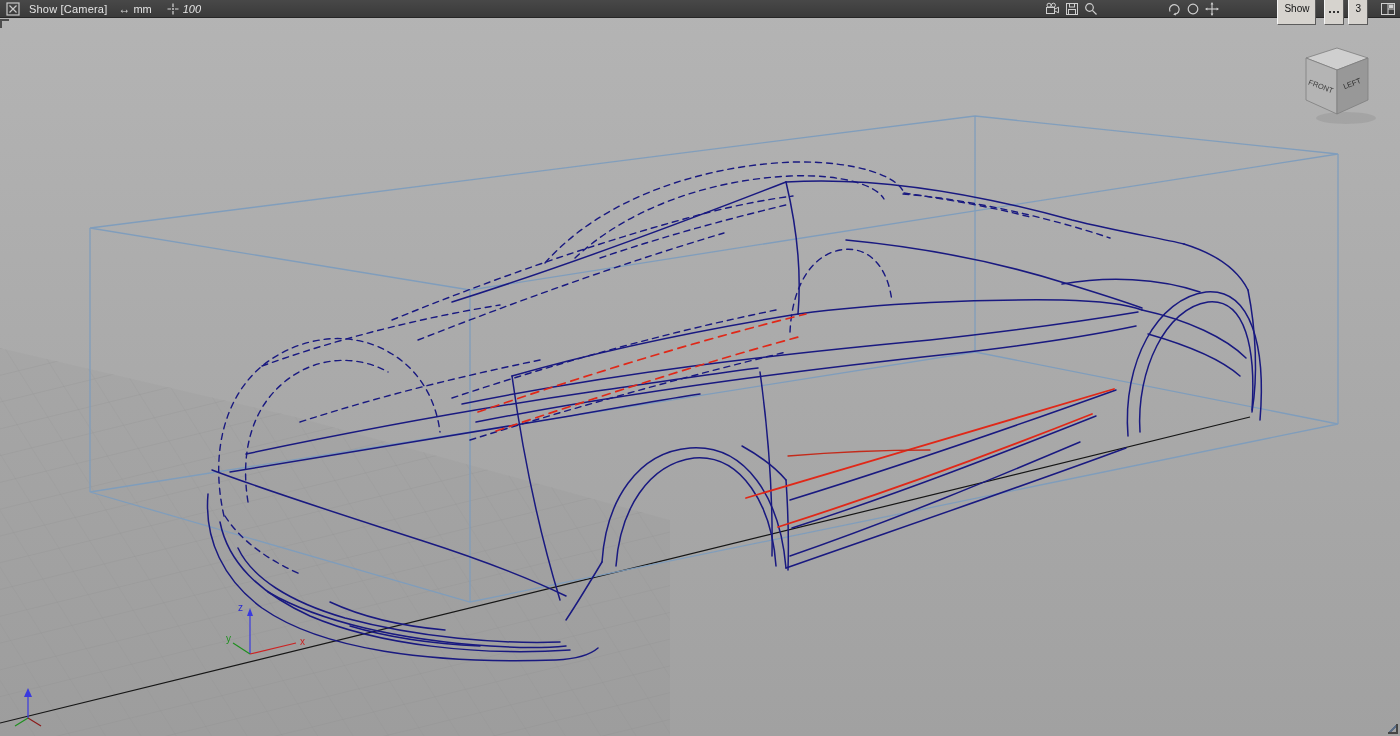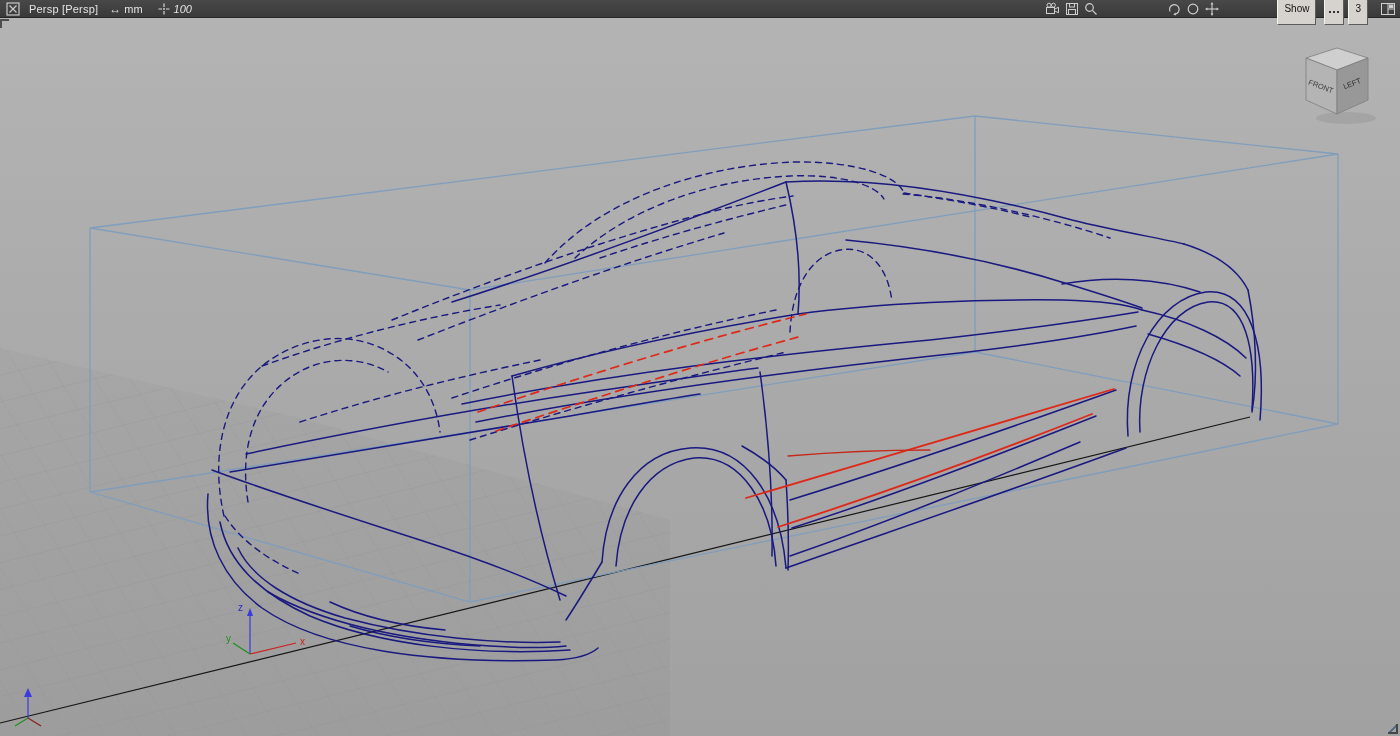--- a/index.html
+++ b/index.html
@@ -174,21 +174,21 @@
   </svg>
 
   <div class="toolbar">
     <div class="tb-left">
       <span class="tbtn">
         <svg width="14" height="14" viewBox="0 0 14 14">
           <rect x="1" y="1" width="12" height="12" fill="none" stroke="#c9c9c9" stroke-width="1.2"></rect>
           <path d="M3.5,3.5 L10.5,10.5 M10.5,3.5 L3.5,10.5" stroke="#c9c9c9" stroke-width="1.2"></path>
         </svg>
       </span>
-      <span class="tb-label">Persp [Persp]</span>
+      <span class="tb-label">Show [Camera]</span>
       <span style="display:inline-flex;align-items:center;gap:3px;margin-left:4px;">
         <span class="units-arrow">↔</span>
         <span>mm</span>
       </span>
       <span style="display:inline-flex;align-items:center;gap:3px;margin-left:8px;font-style:italic;">
         <span class="tbtn" style="width:13px">
           <svg width="12" height="12" viewBox="0 0 12 12">
             <path d="M6,0.5 V4 M6,8 V11.5 M0.5,6 H4 M8,6 H11.5" stroke="#d8d8d8" stroke-width="1.2" fill="none"></path>
             <circle cx="6" cy="6" r="0.9" fill="#d8d8d8"></circle>
           </svg>

